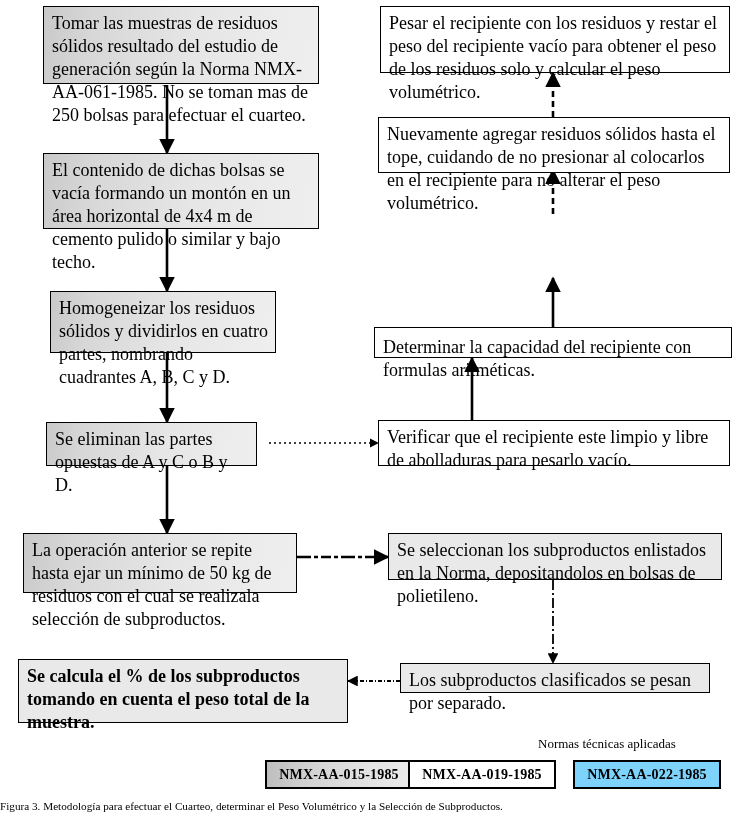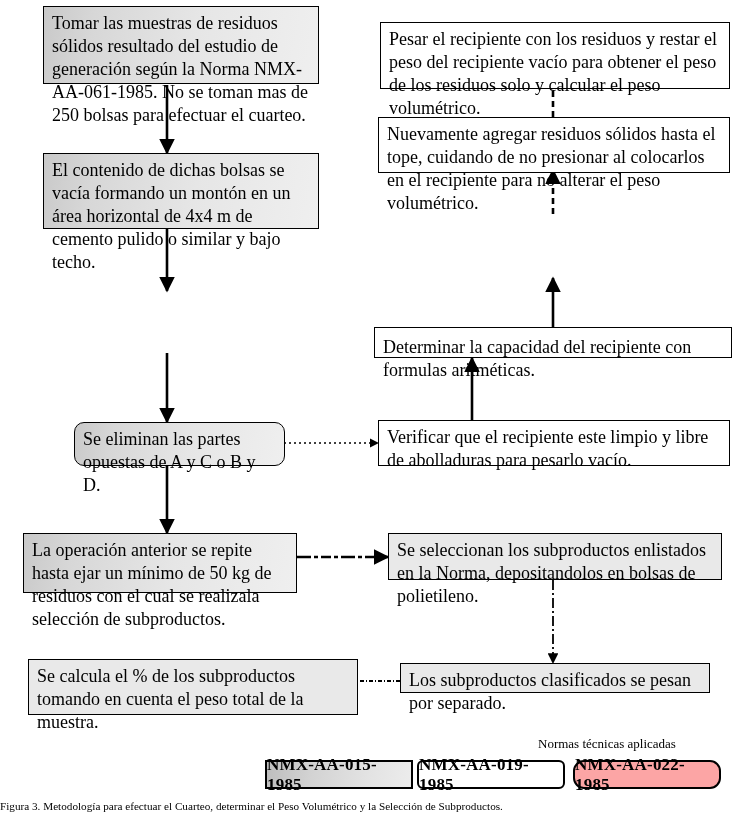--- a/index.html
+++ b/index.html
@@ -41,32 +41,31 @@
   }
   .node.plain {
     background: #ffffff;
   }
 
   .norm-box {
     position: absolute;
     box-sizing: border-box;
     border: 2px solid #000000;
     font-weight: bold;
-    font-size: 17px;
+    font-size: 14px;
     display: flex;
     align-items: center;
     justify-content: center;
     letter-spacing: 0.2px;
   }
   .norm-box.shaded {
     background: linear-gradient(100deg, #bdbdbd 0%, #d2d2d2 30%, #e3e3e3 70%, #ececec 100%);
   }
   .norm-box.shaded2 {
-    background: #fca5a5;
-    border-radius: 11px;
+    background: #7dd3fc;
   }
   .norm-box.plain { background:#ffffff; }
 
   .caption-label {
     position: absolute;
     font-size: 13px;
     text-align: center;
   }
   .figure-caption {
     position: absolute;
@@ -115,43 +114,44 @@
     <line x1="472" y1="420" x2="472" y2="358" stroke="#000" stroke-width="2.6" marker-end="url(#arrowSolid)"></line>
     <line x1="553" y1="327" x2="553" y2="278" stroke="#000" stroke-width="2.6" marker-end="url(#arrowSolid)"></line>
     <line x1="553" y1="214" x2="553" y2="170" stroke="#000" stroke-width="2.6" stroke-dasharray="6,4" marker-end="url(#arrowSolid)"></line>
     <line x1="553" y1="117" x2="553" y2="73" stroke="#000" stroke-width="2.6" stroke-dasharray="6,4" marker-end="url(#arrowSolid)"></line>
   </svg>
 
   <div class="node shaded" style="left:43px; top:6px; width:276px; height:78px;">Tomar las muestras de residuos sólidos resultado del estudio de generación según la Norma NMX-AA-061-1985. No se toman mas de 250 bolsas para efectuar el cuarteo.</div>
 
   <div class="node shaded" style="left:43px; top:153px; width:276px; height:76px;">El contenido de dichas bolsas se vacía formando un montón en un área horizontal de 4x4 m de cemento pulido o similar y bajo techo.</div>
 
+  <div class="node shaded" style="left:50px; top:291px; width:226px; height:62px;">Homogeneizar los residuos sólidos y dividirlos en cuatro partes, nombrando cuadrantes A, B, C y D.</div>
 
-  <div class="node shaded" style="left:74px; top:422px; width:211px; height:44px;border-radius:10px;">Se eliminan las partes opuestas de A y C o B y D.</div>
+  <div class="node shaded" style="left:46px; top:422px; width:211px; height:44px;">Se eliminan las partes opuestas de A y C o B y D.</div>
 
   <div class="node shaded" style="left:23px; top:533px; width:274px; height:60px;">La operación anterior se repite  hasta ejar un mínimo de 50 kg de residuos con el cual se realizala selección de subproductos.</div>
 
-  <div class="node flat-shaded" style="left:28px; top:659px; width:330px; height:56px;">Se calcula el % de los subproductos tomando en cuenta el peso total de la muestra.</div>
+  <div class="node flat-shaded" style="left:18px; top:659px; width:330px; height:64px;font-weight:bold;">Se calcula el % de los subproductos tomando en cuenta el peso total de la muestra.</div>
 
-  <div class="node plain" style="left:380px; top:6px; width:350px; height:67px;margin-top:16px;">Pesar el recipiente con los residuos y restar el peso del recipiente vacío para obtener el peso de los residuos solo y calcular el peso volumétrico.</div>
+  <div class="node plain" style="left:380px; top:6px; width:350px; height:67px;">Pesar el recipiente con los residuos y restar el peso del recipiente vacío para obtener el peso de los residuos solo y calcular el peso volumétrico.</div>
 
   <div class="node plain" style="left:378px; top:117px; width:352px; height:56px;">Nuevamente agregar residuos sólidos hasta el tope, cuidando de no presionar al colocarlos en el recipiente para no alterar el peso volumétrico.</div>
 
 
   <div class="node plain" style="left:374px; top:327px; width:358px; height:31px; padding-top:8px;">Determinar la capacidad del recipiente con formulas aritméticas.</div>
 
   <div class="node plain" style="left:378px; top:420px; width:352px; height:46px;">Verificar que el recipiente este limpio y libre de abolladuras para pesarlo vacío.</div>
 
   <div class="node flat-shaded" style="left:388px; top:533px; width:334px; height:47px;">Se seleccionan los subproductos enlistados en la Norma, depositandolos en bolsas de polietileno.</div>
 
   <div class="node flat-shaded" style="left:400px; top:663px; width:310px; height:30px; ">Los subproductos clasificados se pesan por separado.</div>
 
   <div class="caption-label" style="left:538px; top:736px;">Normas técnicas aplicadas</div>
 
   <div class="norm-box shaded" style="left:265px; top:760px; width:148px; height:29px;">NMX-AA-015-1985</div>
 
-  <div class="norm-box plain" style="left:417px; top:760px; width:148px; height:29px;border-radius:6px;">NMX-AA-019-1985</div>
+  <div class="norm-box plain" style="left:408px; top:760px; width:148px; height:29px;">NMX-AA-019-1985</div>
 
   <div class="norm-box shaded2" style="left:573px; top:760px; width:148px; height:29px;">NMX-AA-022-1985</div>
 
   <div class="figure-caption" style="top:800px;">Figura 3. Metodología para efectuar el Cuarteo, determinar el Peso Volumétrico y la Selección de Subproductos.</div>
 
 </div>
 
 </body></html>

